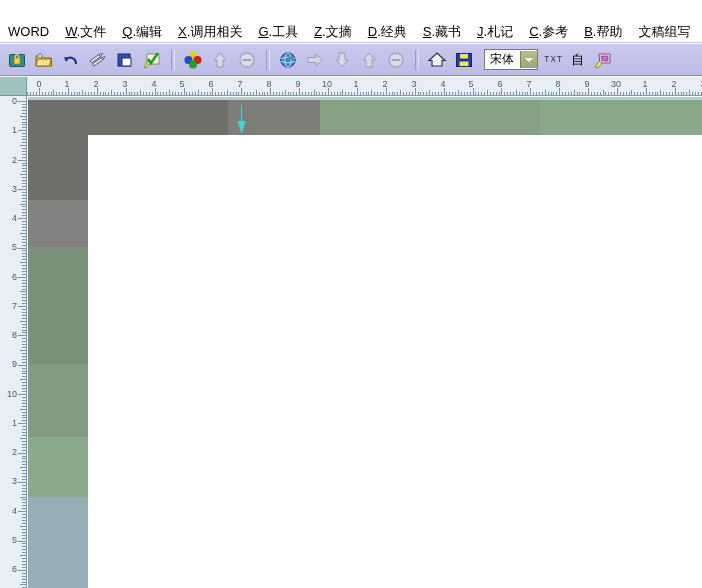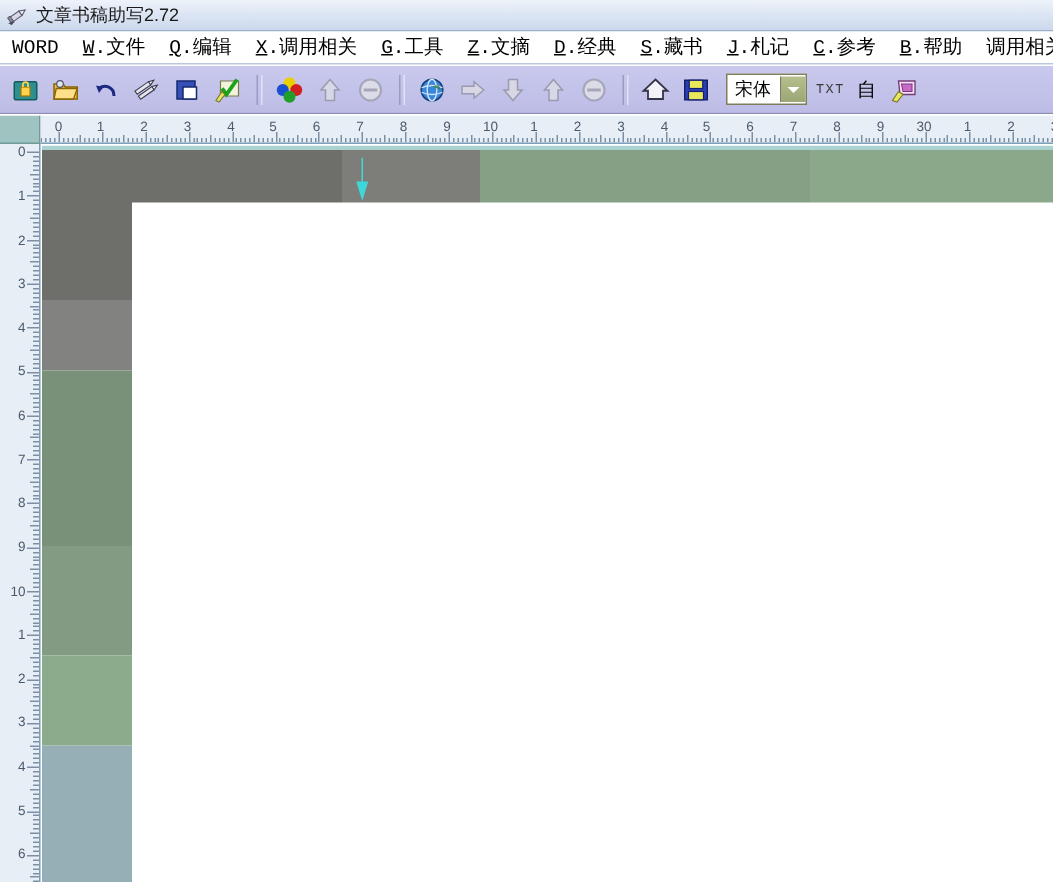--- a/index.html
+++ b/index.html
@@ -28,21 +28,21 @@
   }
 
   
   .menubar{
     position:absolute;left:0;top:21px;width:702px;height:22px;
     background:#ffffff;border-bottom:1px solid #b9c7dd;
     display:flex;align-items:center;box-sizing:border-box;
   }
   .menu-item{
     font-size:13px;color:#000;white-space:nowrap;
-    padding:0 8px;height:20px;line-height:20px;cursor:default;font-family:Liberation Mono, monospace;
+    padding:0 8px;height:20px;line-height:20px;cursor:default;
   }
   .menu-item .hk{text-decoration:underline;}
 
   
   .toolbar{
     position:absolute;left:0;top:44px;width:702px;height:32px;
     background:linear-gradient(to bottom,#c9c9ee 0%,#c3c3ea 50%,#bcbce6 100%);
     border-bottom:1px solid #8d8dbb;
     display:flex;align-items:center;box-sizing:border-box;
     padding-left:4px;
@@ -131,47 +131,34 @@
   
   .caret{
     position:absolute;width:11px;height:30px;
   }
 </style>
 </head>
 <body>
 
 <div id="app">
 
-  <div class="titlebar">
-    <span class="title-icon">
-      <svg width="16" height="16" viewBox="0 0 16 16">
-        <g transform="rotate(-35 8 8)">
-          <rect x="2" y="6.2" width="8" height="3.6" fill="#d8d8e4" stroke="#55556a" stroke-width="0.7"></rect>
-          <rect x="1.2" y="5.6" width="2" height="4.8" fill="#8a8aa0" stroke="#4a4a5e" stroke-width="0.6"></rect>
-          <polygon points="10,6.2 13.8,8 10,9.8" fill="#f0f0f6" stroke="#55556a" stroke-width="0.7"></polygon>
-        </g>
-        <path d="M1.5 13.5 L5 12 L4 14.8 Z" fill="#4a4a5e"></path>
-      </svg>
-    </span>
-    <span class="title-text">文章书稿助写2.72</span>
-  </div>
 
   <div class="menubar" id="menubar">
       <div class="menu-item"><span>WORD</span></div>
       <div class="menu-item"><span class="hk">W</span><span>.文件</span></div>
       <div class="menu-item"><span class="hk">Q</span><span>.编辑</span></div>
       <div class="menu-item"><span class="hk">X</span><span>.调用相关</span></div>
       <div class="menu-item"><span class="hk">G</span><span>.工具</span></div>
       <div class="menu-item"><span class="hk">Z</span><span>.文摘</span></div>
       <div class="menu-item"><span class="hk">D</span><span>.经典</span></div>
       <div class="menu-item"><span class="hk">S</span><span>.藏书</span></div>
       <div class="menu-item"><span class="hk">J</span><span>.札记</span></div>
       <div class="menu-item"><span class="hk">C</span><span>.参考</span></div>
       <div class="menu-item"><span class="hk">B</span><span>.帮助</span></div>
-      <div class="menu-item"><span>调用相关</span></div>
+      <div class="menu-item"><span>文稿组写</span></div>
     </div>
 
   <div class="toolbar">
 
     <div class="tb-btn">
       <svg width="20" height="20" viewBox="0 0 20 20">
         <rect x="2.5" y="4.5" width="15" height="12" rx="1" fill="#2d8f8f" stroke="#145a5a" stroke-width="1"></rect>
         <rect x="7" y="8" width="6" height="6" fill="#ffd34d" stroke="#a87d00" stroke-width="0.8"></rect>
         <path d="M8.3 8 v-1.6 a1.7 1.7 0 0 1 3.4 0 V8" fill="none" stroke="#ffd34d" stroke-width="1.2"></path>
       </svg>

